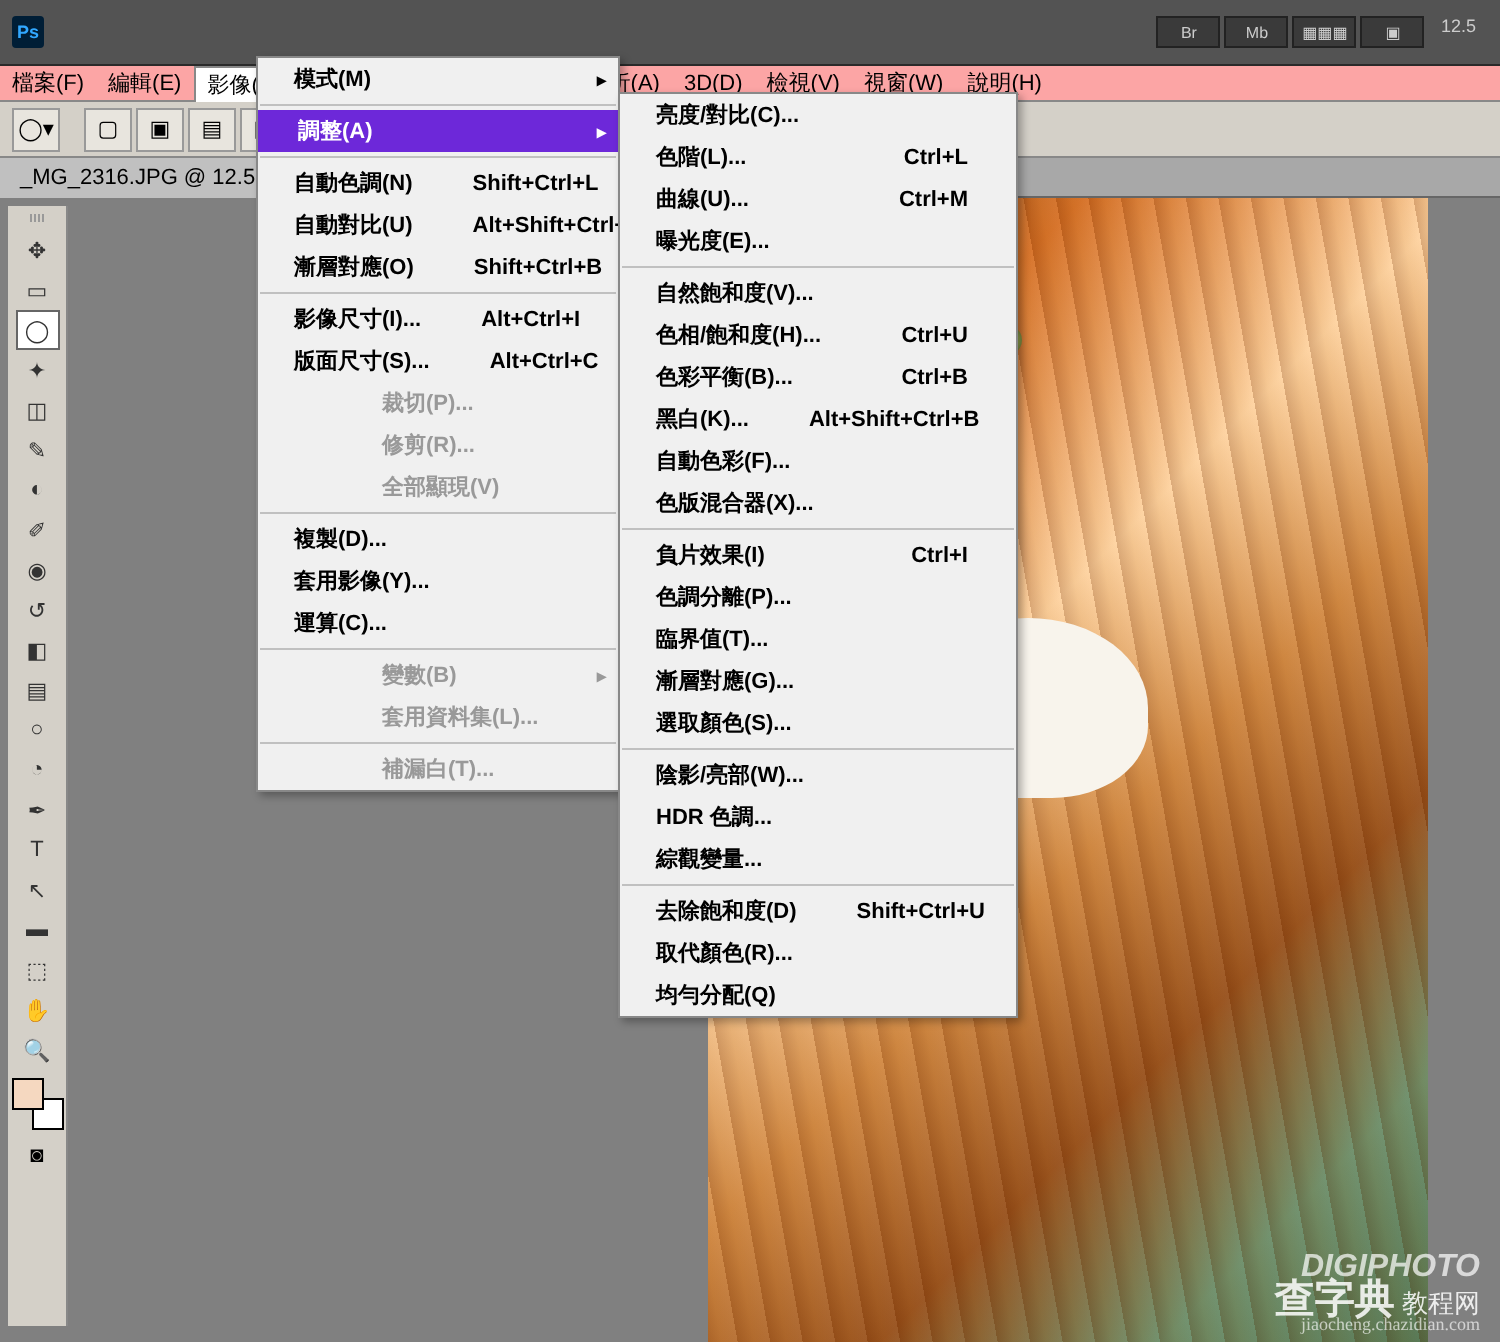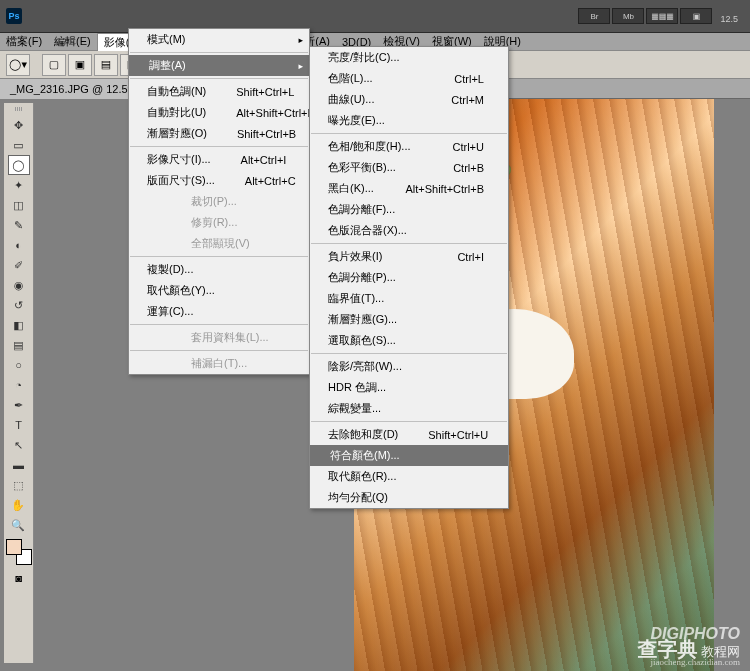--- a/index.html
+++ b/index.html
@@ -1,24 +1,24 @@
 <!DOCTYPE html>
 <html><head>
   <meta charset="utf-8">
   <style>
     * { margin: 0; padding: 0; box-sizing: border-box; font-family: "Microsoft JhengHei", Arial, sans-serif; font-size: 11px; }
     body { width: 750px; height: 671px; background: #535353; overflow: hidden; position: relative; }
     
     .titlebar { background: #535353; height: 22px; display: flex; align-items: center; padding: 16px 6px; border-bottom: 1px solid #2a2a2a; }
     .ps-logo { width: 16px; height: 16px; background: #001e36; color: #31a8ff; display: flex; align-items: center; justify-content: center; font-size: 9px; font-weight: bold; margin-right: 6px; border-radius: 2px; }
-    .title-icons { display: flex; gap: 2px; margin-left: auto; align-items: flex-end;}
+    .title-icons { display: flex; gap: 2px; margin-left: auto; align-items: flex-start;}
     .title-icon { width: 32px; height: 16px; background: #3a3a3a; border: 1px solid #222; display: flex; align-items: center; justify-content: center; color: #ccc; font-size: 8px; }
     .zoom-val { color: #ccc; font-size: 9px; margin: 0 6px; }
     
-    .menubar { background: #a3a3a3; height: 18px; display: flex; align-items: center; border-bottom: 1px solid #888; }
+    .menubar { background: #fca5a5; height: 18px; display: flex; align-items: center; border-bottom: 1px solid #888; }
     .menu-item { padding: 2px 6px; color: #000; cursor: pointer; height: 18px; display: flex; align-items: center; }
     .menu-item.active { background: #fff; border: 1px solid #888; border-bottom: none; }
     
     .optbar { background: #d4d0c8; height: 28px; display: flex; align-items: center; padding: 0 6px; border-bottom: 1px solid #888; gap: 2px;}
     .opt-tool { width: 24px; height: 22px; border: 1px solid #999; background: #e8e5de; display: flex; align-items: center; justify-content: center; }
     
     .tabbar { background: #a8a8a8; height: 20px; display: flex; align-items: center; border-bottom: 1px solid #666; }
     .doc-tab { padding: 2px 10px; color: #000; background: #c0c0c0; height: 20px; display:flex;align-items:center;}
     
     .workspace { position: relative; height: 583px; background: #808080; display: flex; }
@@ -33,23 +33,23 @@
     .swatch-bg { position: absolute; width: 16px; height: 16px; background: #fff; border: 1px solid #000; bottom: 0; right: 0; }
     .quickmask { width: 22px; height: 18px; margin-top: 4px; display:flex;align-items:center;justify-content:center;}
     
     .canvas-area { flex: 1; position: relative; }
     .image-placeholder { position: absolute; left: 320px; top: 0; width: 360px; height: 580px; background: linear-gradient(135deg, #8b5a2b 0%, #d2691e 20%, #ffd8a8 40%, #cd853f 55%, #8b4513 70%, #5a8a6a 85%, #3a6a4a 100%); overflow: hidden;}
     .cat-fur { position: absolute; width: 100%; height: 100%; background: repeating-linear-gradient(80deg, rgba(139,69,19,0.3) 0px, rgba(210,140,70,0.2) 8px, rgba(255,200,150,0.15) 16px);}
     .cat-eye { position: absolute; width: 22px; height: 18px; background: radial-gradient(ellipse, #2a3a1a 20%, #8a9a4a 60%, #3a4a1a 100%); border-radius: 50%; }
     .cat-white { position: absolute; background: #f8f4ec; }
     
     .dropdown { position: absolute; background: #f0f0f0; border: 1px solid #888; box-shadow: 2px 2px 4px rgba(0,0,0,0.3); z-index: 100; }
-    .dd-item { padding: 3px 24px 3px 18px; color: #000; display: flex; justify-content: space-between; white-space: nowrap; cursor: pointer; min-height: 17px; align-items: center;}
+    .dd-item { padding: 3px 24px 3px 18px; color: #000; display: flex; justify-content: space-between; white-space: nowrap; cursor: pointer; min-height: 17px; align-items: center; font-weight: bold;}
     .dd-item.disabled { color: #999; margin-left: 44px; }
-    .dd-item.highlighted { background: #737373; color: #fff; padding-left: 20px; }
+    .dd-item.highlighted { background: #6d28d9; color: #fff; padding-left: 20px; }
     .dd-item .shortcut { margin-left: 30px; color: inherit; }
     .dd-item.has-sub::after { content: "▸"; position: absolute; right: 6px; font-size: 9px;}
     .dd-item { position: relative; }
     .dd-sep { height: 1px; background: #c0c0c0; margin: 2px 1px; }
     
     .menu-image { top: 28px; left: 128px; width: 182px; }
     .menu-adjust { top: 46px; left: 309px; width: 200px; }
     
     .watermark { position: absolute; bottom: 8px; right: 10px; color: rgba(255,255,255,0.85); font-size: 13px; z-index: 200; }
     .watermark-top { position: absolute; top: 625px; right: 10px; color: rgba(255,255,255,0.7); font-size: 16px; font-weight: bold; z-index: 200; font-style: italic;}
@@ -179,26 +179,29 @@
       <span>修剪(R)...</span>
     </div>
     <div class="dd-item disabled">
       <span>全部顯現(V)</span>
     </div>
     <div class="dd-sep"></div>
     <div class="dd-item">
       <span>複製(D)...</span>
     </div>
     <div class="dd-item">
-      <span>取代顏色(Y)...</span>
+      <span>套用影像(Y)...</span>
     </div>
     <div class="dd-item">
       <span>運算(C)...</span>
     </div>
     <div class="dd-sep"></div>
+    <div class="dd-item disabled has-sub">
+      <span>變數(B)</span>
+    </div>
     <div class="dd-item disabled">
       <span>套用資料集(L)...</span>
     </div>
     <div class="dd-sep"></div>
     <div class="dd-item disabled">
       <span>補漏白(T)...</span>
     </div>
   </div>
 <div class="dropdown menu-adjust" id="adjust-menu">
     <div class="dd-item">
@@ -210,33 +213,36 @@
     </div>
     <div class="dd-item">
       <span>曲線(U)...</span>
       <span class="shortcut">Ctrl+M</span>
     </div>
     <div class="dd-item">
       <span>曝光度(E)...</span>
     </div>
     <div class="dd-sep"></div>
     <div class="dd-item">
+      <span>自然飽和度(V)...</span>
+    </div>
+    <div class="dd-item">
       <span>色相/飽和度(H)...</span>
       <span class="shortcut">Ctrl+U</span>
     </div>
     <div class="dd-item">
       <span>色彩平衡(B)...</span>
       <span class="shortcut">Ctrl+B</span>
     </div>
     <div class="dd-item">
       <span>黑白(K)...</span>
       <span class="shortcut">Alt+Shift+Ctrl+B</span>
     </div>
     <div class="dd-item">
-      <span>色調分離(F)...</span>
+      <span>自動色彩(F)...</span>
     </div>
     <div class="dd-item">
       <span>色版混合器(X)...</span>
     </div>
     <div class="dd-sep"></div>
     <div class="dd-item">
       <span>負片效果(I)</span>
       <span class="shortcut">Ctrl+I</span>
     </div>
     <div class="dd-item">
@@ -258,23 +264,20 @@
     <div class="dd-item">
       <span>HDR 色調...</span>
     </div>
     <div class="dd-item">
       <span>綜觀變量...</span>
     </div>
     <div class="dd-sep"></div>
     <div class="dd-item">
       <span>去除飽和度(D)</span>
       <span class="shortcut">Shift+Ctrl+U</span>
-    </div>
-    <div class="dd-item highlighted">
-      <span>符合顏色(M)...</span>
     </div>
     <div class="dd-item">
       <span>取代顏色(R)...</span>
     </div>
     <div class="dd-item">
       <span>均勻分配(Q)</span>
     </div>
   </div>
 
 <div class="watermark-top">DIGIPHOTO</div>

